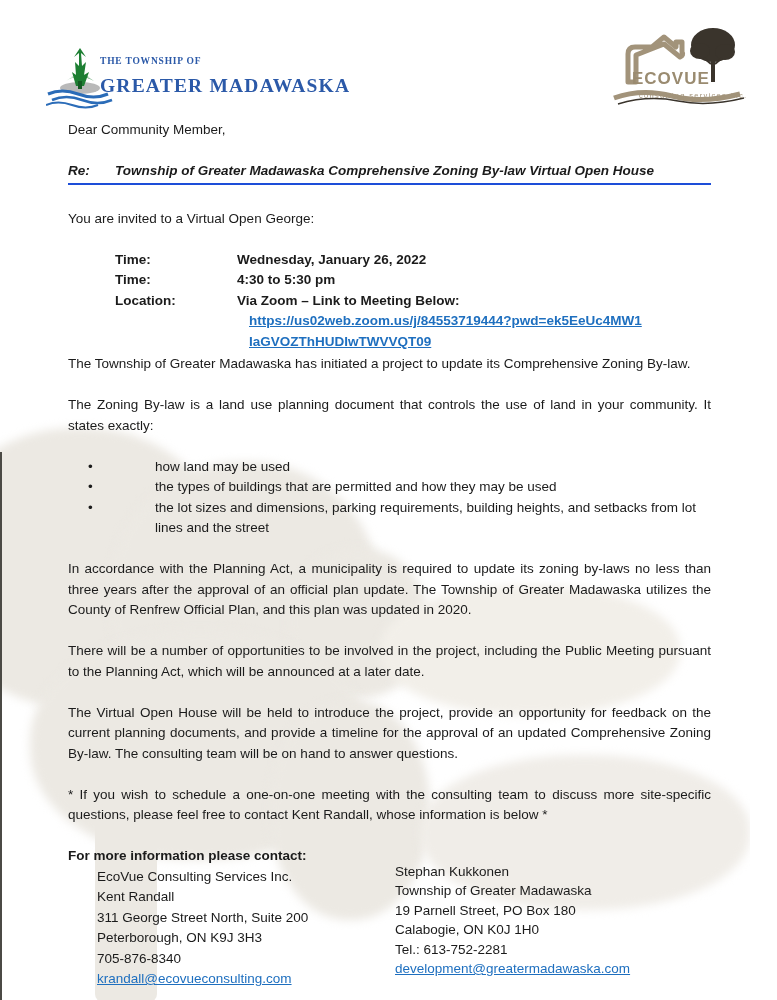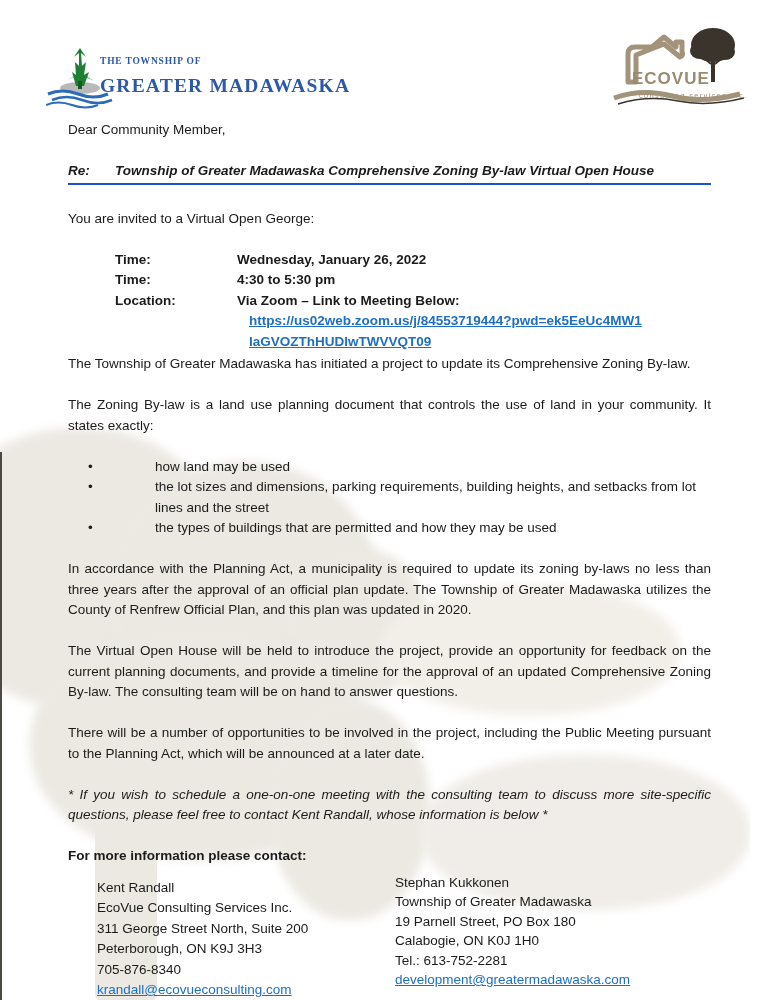--- a/index.html
+++ b/index.html
@@ -46,22 +46,22 @@
   .link-spacer{width:122px;flex:0 0 122px;}
   a{color:#1e6fbf;text-decoration:underline;}
   .zoom-link{font-weight:bold;}
   .zoom-link span{display:block;padding-left:12px;}
   .after-details{margin-top:20.5px;}
 
   ul.bullets{margin:0 0 20.5px 0;padding:0 0 0 47px;list-style:none;}
   ul.bullets li{position:relative;padding-left:40px;}
   ul.bullets li::before{content:"\2022";position:absolute;left:-27px;top:0;}
 
-  .italic-para{font-style:italic;}
-  .contact-heading{font-weight:bold;margin-bottom:11px;}
+  .italic-para{}
+  .contact-heading{font-weight:bold;margin-bottom:0;}
   .contacts{display:flex;margin-top:0;}
   .contact-col{width:298px;}
   .contact-left{margin-left:29px;}
   .contact-right{margin-top:-5px;line-height:19.5px;}
 </style>
 </head>
 <body>
 
 <div class="page">
 
@@ -145,38 +145,38 @@
         </a>
       </div>
     </div>
 
     <p class="after-details">The Township of Greater Madawaska has initiated a project to update its Comprehensive Zoning By-law.</p>
 
     <p class="just">The Zoning By-law is a land use planning document that controls the use of land in your community. It states exactly:</p>
 
     <ul class="bullets">
       <li>how land may be used</li>
+      <li>the types of buildings that are permitted and how they may be used</li>
       <li>the lot sizes and dimensions, parking requirements, building heights, and setbacks from lot lines and the street</li>
-      <li>the types of buildings that are permitted and how they may be used</li>
     </ul>
 
     <p class="just">In accordance with the Planning Act, a municipality is required to update its zoning by-laws no less than three years after the approval of an official plan update. The Township of Greater Madawaska utilizes the County of Renfrew Official Plan, and this plan was updated in 2020.</p>
 
+    <p class="just">There will be a number of opportunities to be involved in the project, including the Public Meeting pursuant to the Planning Act, which will be announced at a later date.</p>
+
     <p class="just">The Virtual Open House will be held to introduce the project, provide an opportunity for feedback on the current planning documents, and provide a timeline for the approval of an updated Comprehensive Zoning By-law. The consulting team will be on hand to answer questions.</p>
-
-    <p class="just">There will be a number of opportunities to be involved in the project, including the Public Meeting pursuant to the Planning Act, which will be announced at a later date.</p>
 
     <p class="just italic-para">* If you wish to schedule a one-on-one meeting with the consulting team to discuss more site-specific questions, please feel free to contact Kent Randall, whose information is below *</p>
 
     <div class="contact-heading">For more information please contact:</div>
 
     <div class="contacts">
       <div class="contact-col contact-left">
+        <div>EcoVue Consulting Services Inc.</div>
         <div>Kent Randall</div>
-        <div>EcoVue Consulting Services Inc.</div>
         <div>311 George Street North, Suite 200</div>
         <div>Peterborough, ON K9J 3H3</div>
         <div>705-876-8340</div>
         <div><a href="#">krandall@ecovueconsulting.com</a></div>
       </div>
       <div class="contact-col contact-right">
         <div>Stephan Kukkonen</div>
         <div>Township of Greater Madawaska</div>
         <div>19 Parnell Street, PO Box 180</div>
         <div>Calabogie, ON K0J 1H0</div>

